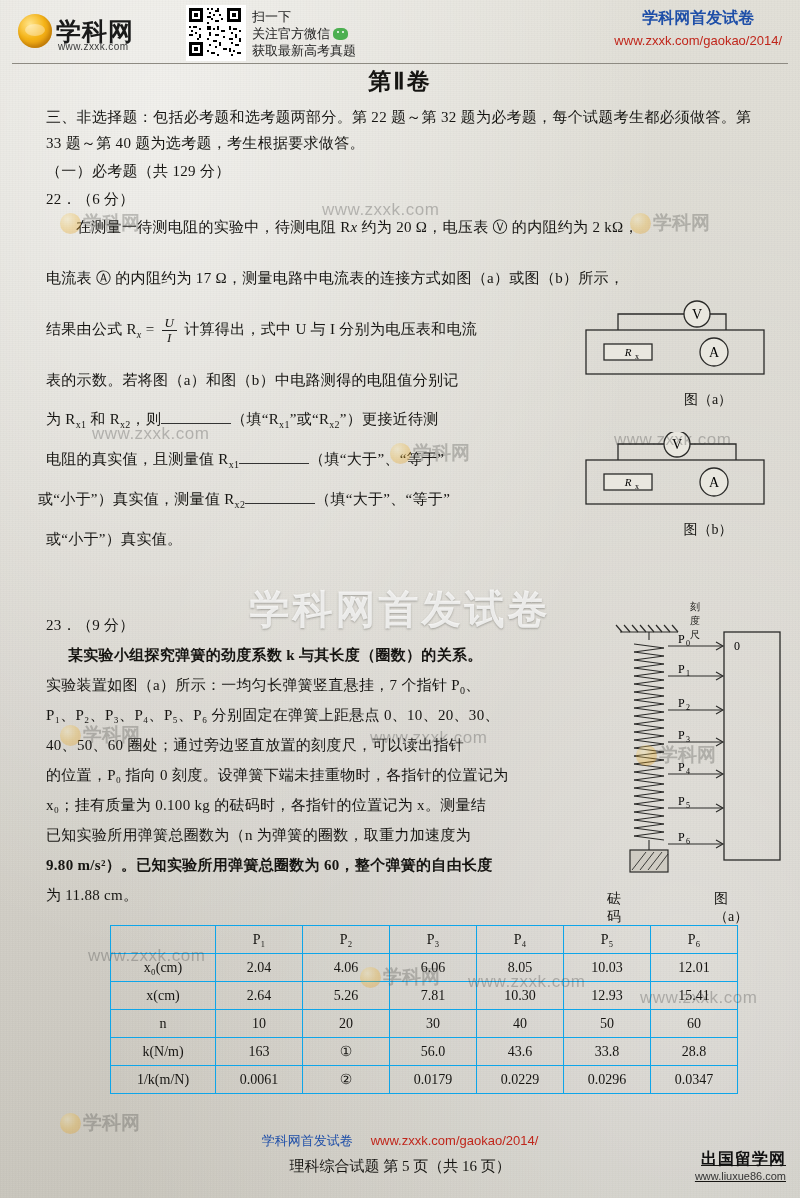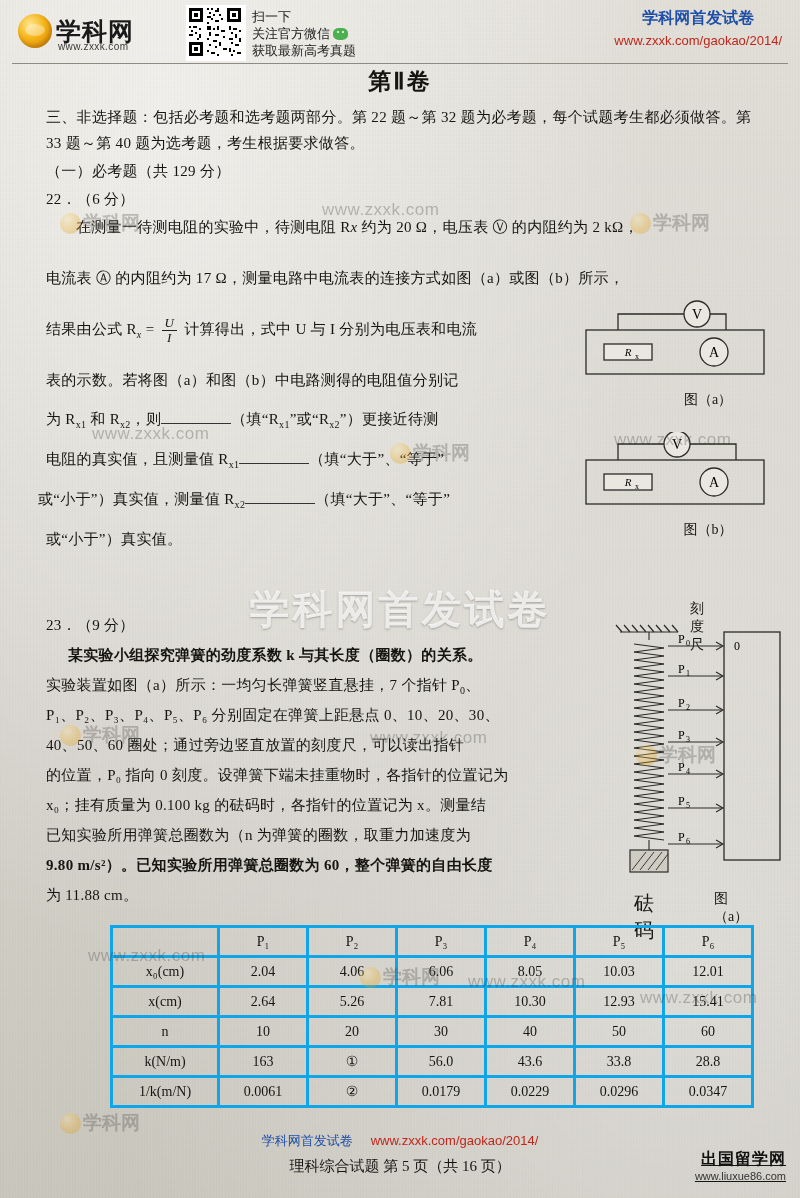--- a/index.html
+++ b/index.html
@@ -84,21 +84,21 @@
   
   .figbox{position:absolute;}
   .figcap{text-align:center;font-size:14px;margin-top:1px;}
 
   
   table.data{
     position:absolute;left:110px;top:925px;border-collapse:collapse;
     font-size:14px;
   }
   table.data td{
-    border:3px solid #0ea5e9;text-align:center;height:27px;padding:0 4px;
+    border:1px solid #0ea5e9;text-align:center;height:27px;padding:0 4px;
     font-family:"Liberation Serif",serif;
   }
   table.data td.hd{width:96px;}
   table.data td.c{width:78px;}
 
   
   .wm{
     position:absolute;color:rgba(60,60,60,.30);
     font-family:"Liberation Sans",sans-serif;font-size:17px;
     letter-spacing:.5px;white-space:nowrap;pointer-events:none;
@@ -305,21 +305,21 @@
 </div>
 <div class="p" style="left:46px;top:702px;width:560px;">P₁、P₂、P₃、P₄、P₅、P₆ 分别固定在弹簧上距悬点 0、10、20、30、</div>
 <div class="p" style="left:46px;top:732px;width:560px;">40、50、60 圈处；通过旁边竖直放置的刻度尺，可以读出指针</div>
 <div class="p" style="left:46px;top:762px;width:560px;">的位置，P₀ 指向 0 刻度。设弹簧下端未挂重物时，各指针的位置记为</div>
 <div class="p" style="left:46px;top:792px;width:560px;">x₀；挂有质量为 0.100 kg 的砝码时，各指针的位置记为 x。测量结</div>
 <div class="p" style="left:46px;top:822px;width:560px;">已知实验所用弹簧总圈数为（n 为弹簧的圈数，取重力加速度为</div>
 <div class="p" style="left:46px;top:852px;width:600px;font-weight:bold;">9.80 m/s²）。已知实验所用弹簧总圈数为 60，整个弹簧的自由长度</div>
 <div class="p" style="left:46px;top:882px;width:400px;">为 11.88 cm。</div>
 
 <div class="figbox" style="left:606px;top:600px;">
-  <div style="position:absolute;left:84px;top:0;font-size:14px;">刻度尺</div>
+  <div style="position:absolute;left:84px;top:0;font-size:10px;">刻度尺</div>
   <svg width="185" height="285" viewBox="0 0 185 285" style="position:absolute;left:0;top:18px;">
 
     <g stroke="#2a2a28" stroke-width="1.2">
       <line x1="14" y1="14" x2="72" y2="14"></line>
       <line x1="16" y1="14" x2="10" y2="7"></line>
         <line x1="24" y1="14" x2="18" y2="7"></line>
       <line x1="32" y1="14" x2="26" y2="7"></line>
         <line x1="40" y1="14" x2="34" y2="7"></line>
       <line x1="48" y1="14" x2="42" y2="7"></line>
         <line x1="56" y1="14" x2="50" y2="7"></line>
@@ -381,21 +381,21 @@
       <text x="72" y="121">P</text>
         <text x="80" y="124" font-size="8">3</text>
       <text x="72" y="153">P</text>
         <text x="80" y="156" font-size="8">4</text>
       <text x="72" y="187">P</text>
         <text x="80" y="190" font-size="8">5</text>
       <text x="72" y="223">P</text>
         <text x="80" y="226" font-size="8">6</text>
     </g>
   </svg>
-  <div style="position:absolute;left:28px;top:290px;font-size:20px;">砝码</div>
+  <div style="position:absolute;left:1px;top:290px;font-size:14px;">砝码</div>
   <div style="position:absolute;left:108px;top:290px;font-size:14px;">图（a）</div>
 </div>
 
 <table class="data">
   <tbody>
     <tr>
       <td class="hd"></td>
       <td class="c">P₁</td>
       <td class="c">P₂</td>
       <td class="c">P₃</td>

